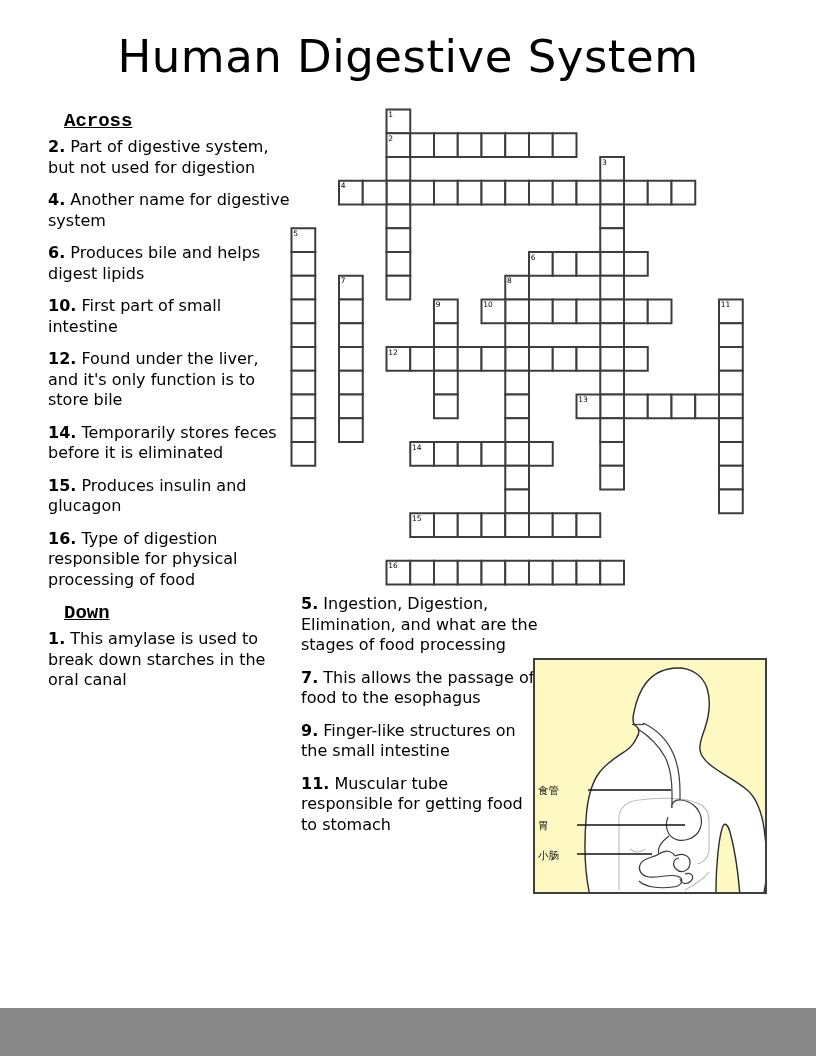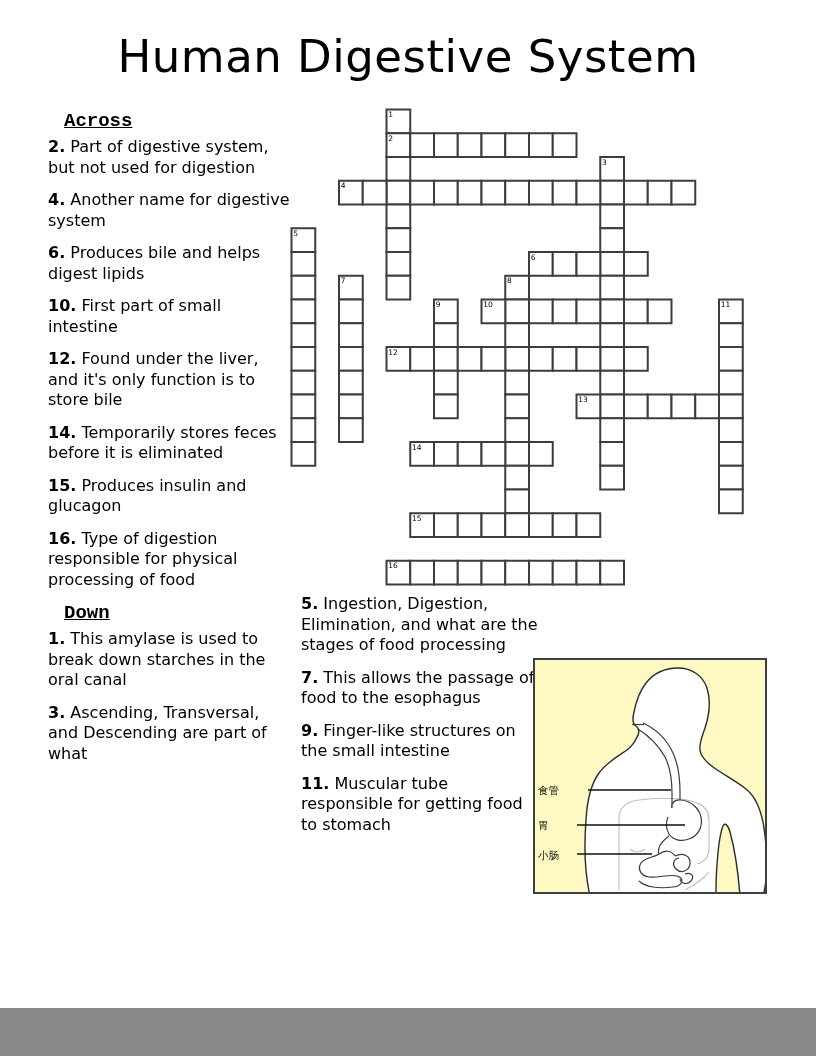--- a/index.html
+++ b/index.html
@@ -41,21 +41,20 @@
         <p class="clue"><b>6.</b> Produces bile and helps digest lipids</p>
         <p class="clue"><b>10.</b> First part of small intestine</p>
         <p class="clue"><b>12.</b> Found under the liver, and it's only function is to store bile</p>
         <p class="clue"><b>14.</b> Temporarily stores feces before it is eliminated</p>
         <p class="clue"><b>15.</b> Produces insulin and glucagon</p>
         <p class="clue"><b>16.</b> Type of digestion responsible for physical processing of food</p>
       </div>
     <h2 class="clue-heading">Down</h2>
     <div id="down-list-left">
         <p class="clue"><b>1.</b> This amylase is used to break down starches in the oral canal</p>
-        <p class="clue"><b>3.</b> Ascending, Transversal, and Descending are part of what</p>
       </div>
   </div>
 
   <div class="col col-mid">
     <div id="down-list-mid">
         <p class="clue"><b>5.</b> Ingestion, Digestion, Elimination, and what are the stages of food processing</p>
         <p class="clue"><b>7.</b> This allows the passage of food to the esophagus</p>
         <p class="clue"><b>9.</b> Finger-like structures on the small intestine</p>
         <p class="clue"><b>11.</b> Muscular tube responsible for getting food to stomach</p>
       </div>

